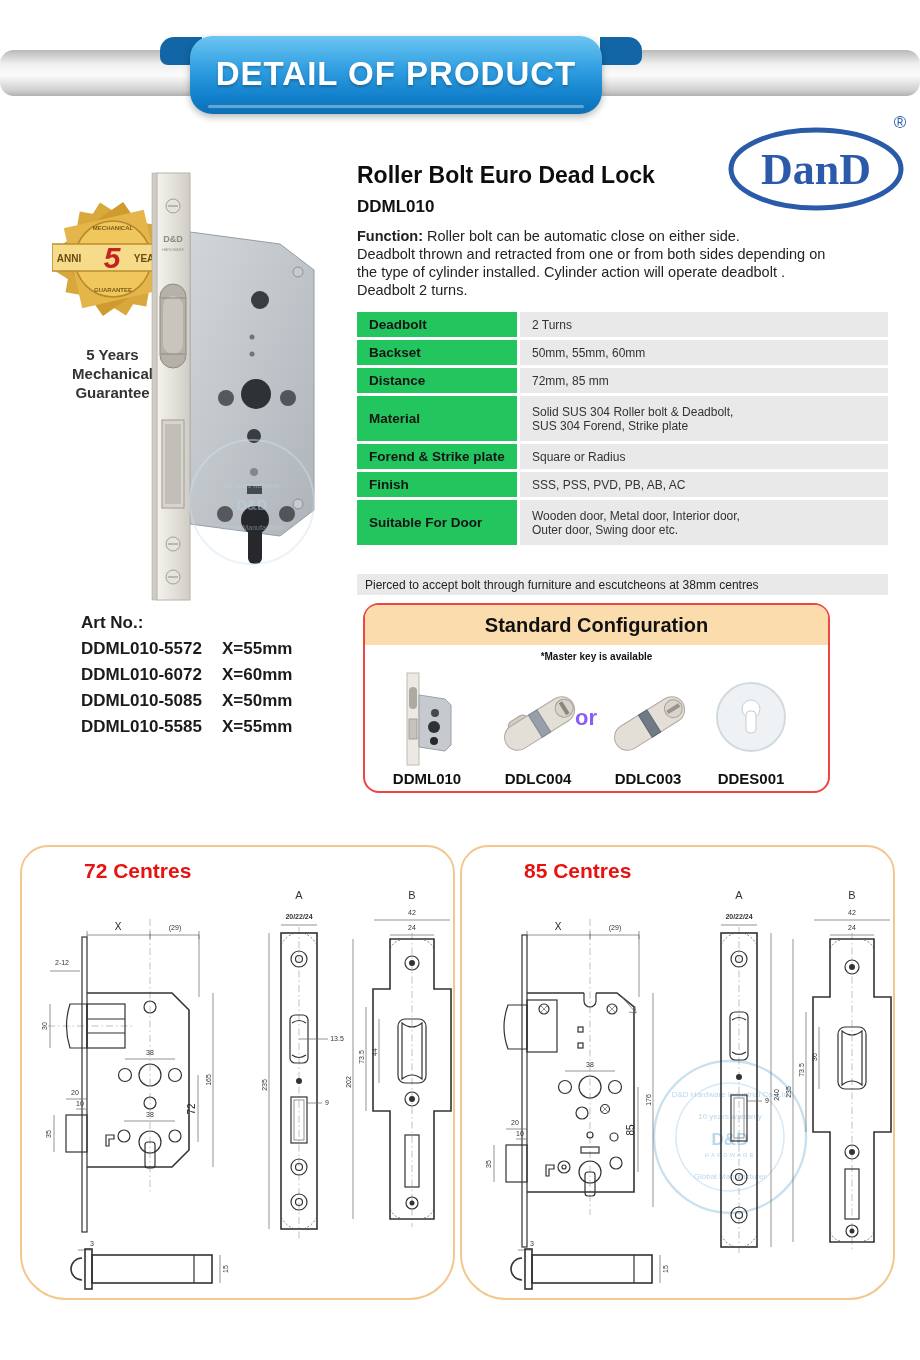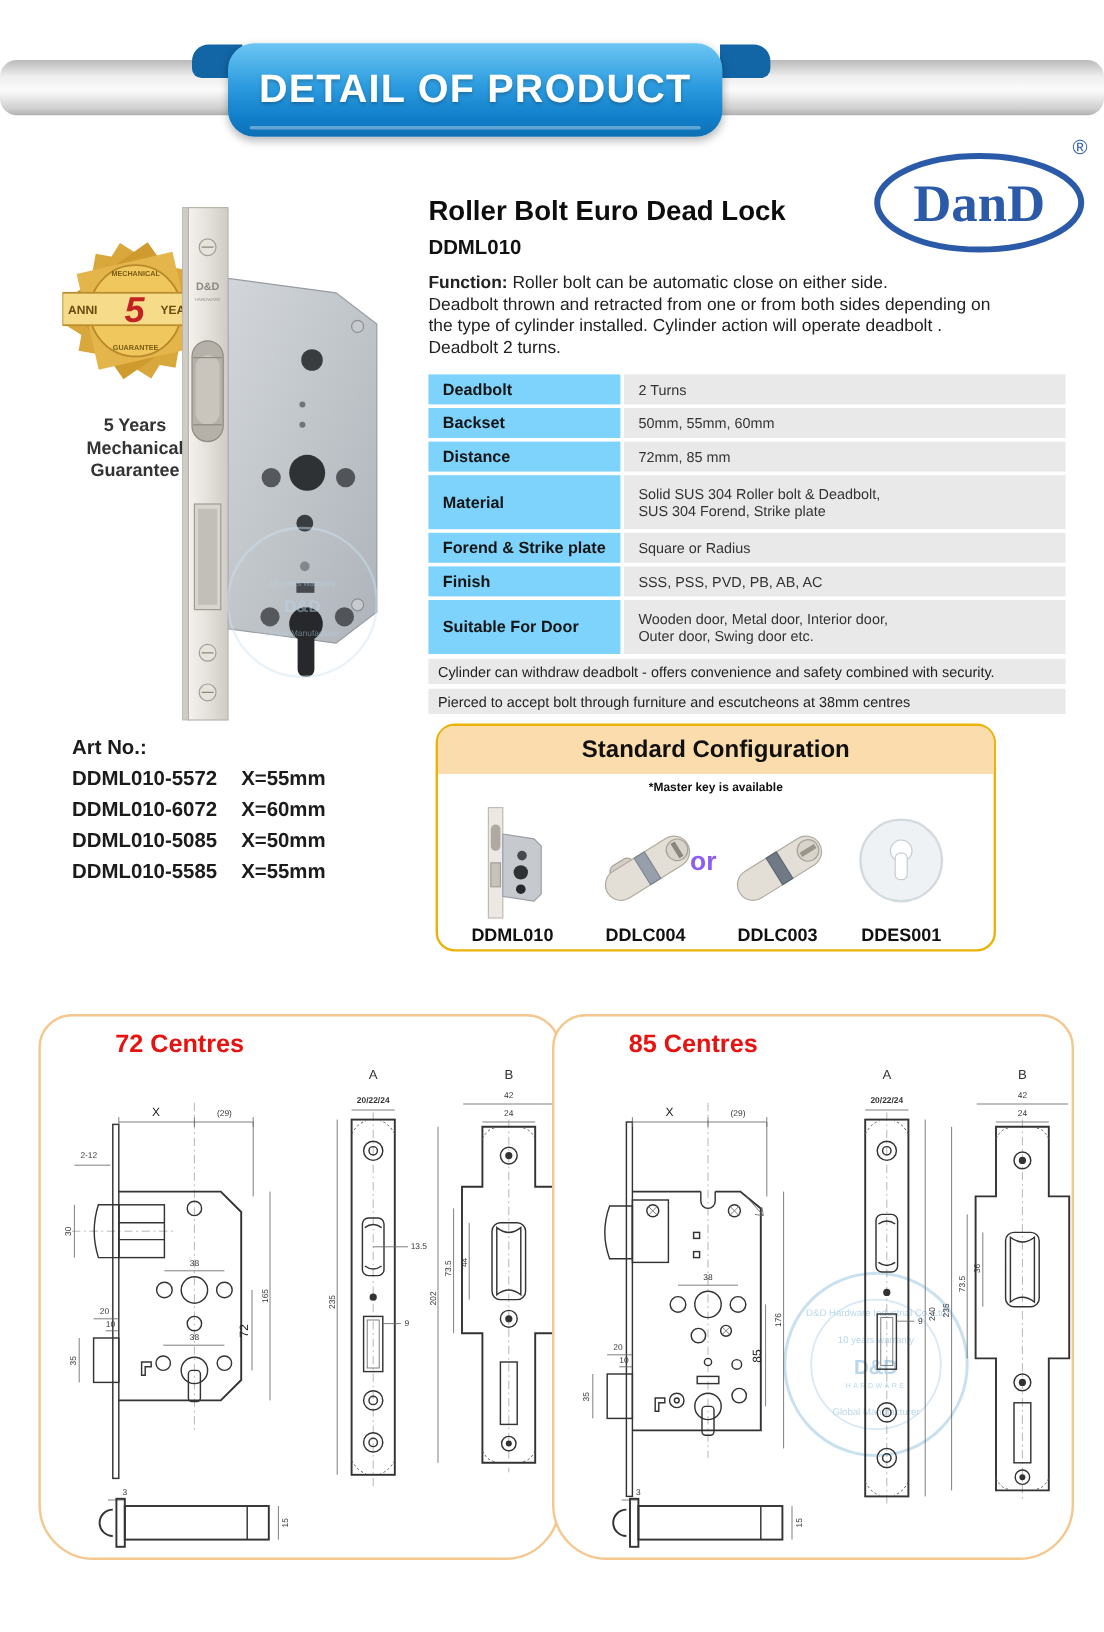--- a/index.html
+++ b/index.html
@@ -20,38 +20,38 @@
   .ribbon-text{width:100%;text-align:center;line-height:76px;font-size:33px;font-weight:bold;color:#fff;letter-spacing:1px;text-shadow:0 2px 3px rgba(0,0,0,.25)}
 
   
   .ptitle{left:357px;top:162px;font-size:23px;font-weight:bold;color:#0d0d0d}
   .pmodel{left:357px;top:197px;font-size:17px;font-weight:bold;color:#111}
   .func{left:357px;top:227px;width:540px;font-size:14.5px;line-height:18px;color:#222}
 
   
   .spec{left:357px;top:312px;width:531px}
   .srow{display:flex;margin-bottom:3px}
-  .slabel{width:160px;background:#7dd3fc;font-weight:bold;font-size:13.5px;color:#151515;
+  .slabel{width:160px;background:#22c55e;font-weight:bold;font-size:13.5px;color:#151515;
           padding:4px 0 4px 12px;display:flex;align-items:center;box-sizing:border-box}
   .sval{flex:1;background:#e9e9e9;font-size:12px;color:#333;padding:4px 0 4px 12px;margin-left:3px;
         display:flex;align-items:center;white-space:pre-line;box-sizing:border-box}
   .srow.h1 .slabel,.srow.h1 .sval{height:25px}
   .srow.h2 .slabel,.srow.h2 .sval{height:45px}
   .note{left:357px;width:531px;height:21px;background:#e9e9e9;font-size:12px;color:#222;
         display:flex;align-items:center;padding-left:8px;box-sizing:border-box}
 
   
-  .art{left:60px;top:610px;font-size:17px;font-weight:bold;color:#1b1b1b;line-height:26px}
+  .art{left:81px;top:610px;font-size:17px;font-weight:bold;color:#1b1b1b;line-height:26px}
   .art .dim{margin-left:20px}
 
   
   .badge-cap{left:40px;top:345px;width:145px;text-align:center;font-size:15px;font-weight:600;color:#333;line-height:19px}
 
   
-  .config{left:363px;top:603px;width:467px;height:190px;border:2px solid #eab308;border-radius:16px;background:#fff;box-sizing:border-box}
+  .config{left:363px;top:603px;width:467px;height:190px;border:2px solid #ef4444;border-radius:16px;background:#fff;box-sizing:border-box}
   .config-head{height:40px;background:#fbdcad;border-radius:13px 13px 0 0;display:flex;align-items:center;justify-content:center;
                font-size:20px;font-weight:bold;color:#111}
   .config-note{text-align:center;font-size:10px;font-weight:bold;color:#111;margin-top:6px}
   .citem{position:absolute;text-align:center;font-size:15px;font-weight:bold;color:#111}
   .or{position:absolute;font-size:22px;font-weight:bold;color:#8b5cf6}
 
   
   .dpanel{position:absolute;top:845px;width:435px;height:455px;background:#fff;border:2px solid #f3c78e;
           border-radius:28px 28px 46px 46px;box-sizing:border-box}
   .dtitle{position:absolute;left:62px;top:12px;font-size:21px;font-weight:bold;color:#e61310}
@@ -203,21 +203,20 @@
     <div class="srow h1">
         <div class="slabel">Finish</div>
         <div class="sval">SSS, PSS, PVD, PB, AB, AC</div>
       </div>
     <div class="srow h2">
         <div class="slabel">Suitable For Door</div>
         <div class="sval">Wooden door, Metal door, Interior door,
 Outer door, Swing door etc.</div>
       </div>
   </div>
-  <div class="abs note" style="top:549px">Cylinder can withdraw deadbolt - offers convenience and safety combined with security.</div>
   <div class="abs note" style="top:574px">Pierced to accept bolt through furniture and escutcheons at 38mm centres</div>
 
   <div class="abs art">
     <div>Art No.:</div>
     <div><span>DDML010-5572</span><span class="dim">X=55mm</span></div>
     <div><span>DDML010-6072</span><span class="dim">X=60mm</span></div>
     <div><span>DDML010-5085</span><span class="dim">X=50mm</span></div>
     <div><span>DDML010-5585</span><span class="dim">X=55mm</span></div>
   </div>
 
@@ -268,21 +267,21 @@
     <div class="citem" style="left:344px;top:66px;width:84px">
       <svg width="84" height="96" viewBox="0 0 84 96">
         <circle cx="42" cy="46" r="34" fill="#eef2f4" stroke="#d3dade" stroke-width="2"></circle>
         <circle cx="42" cy="38" r="9" fill="#fff" stroke="#c6cdd2"></circle>
         <rect x="37" y="40" width="10" height="22" rx="4" fill="#fff" stroke="#c6cdd2"></rect>
       </svg>
       <div>DDES001</div>
     </div>
   </div>
 
-  <div class="dpanel" style="left:32px">
+  <div class="dpanel" style="left:20px">
     <div class="dtitle">72 Centres</div>
     <svg width="431" height="451" viewBox="0 0 431 451">
 
       <line class="cl" x1="128" y1="72" x2="128" y2="345"></line>
       <line class="cl" x1="26" y1="179" x2="112" y2="179"></line>
       <rect class="ol" x="60" y="90" width="5" height="295"></rect>
       <path class="ol2" d="M65 146 H150 L167 163 V303 L150 320 H65"></path>
       <circle class="ol" cx="128" cy="160" r="6"></circle>
       <path class="ol" d="M48 157 Q41 179 48 201 L65 201 L65 157 Z"></path>
       <rect class="ol" x="65" y="157" width="38" height="44"></rect>

